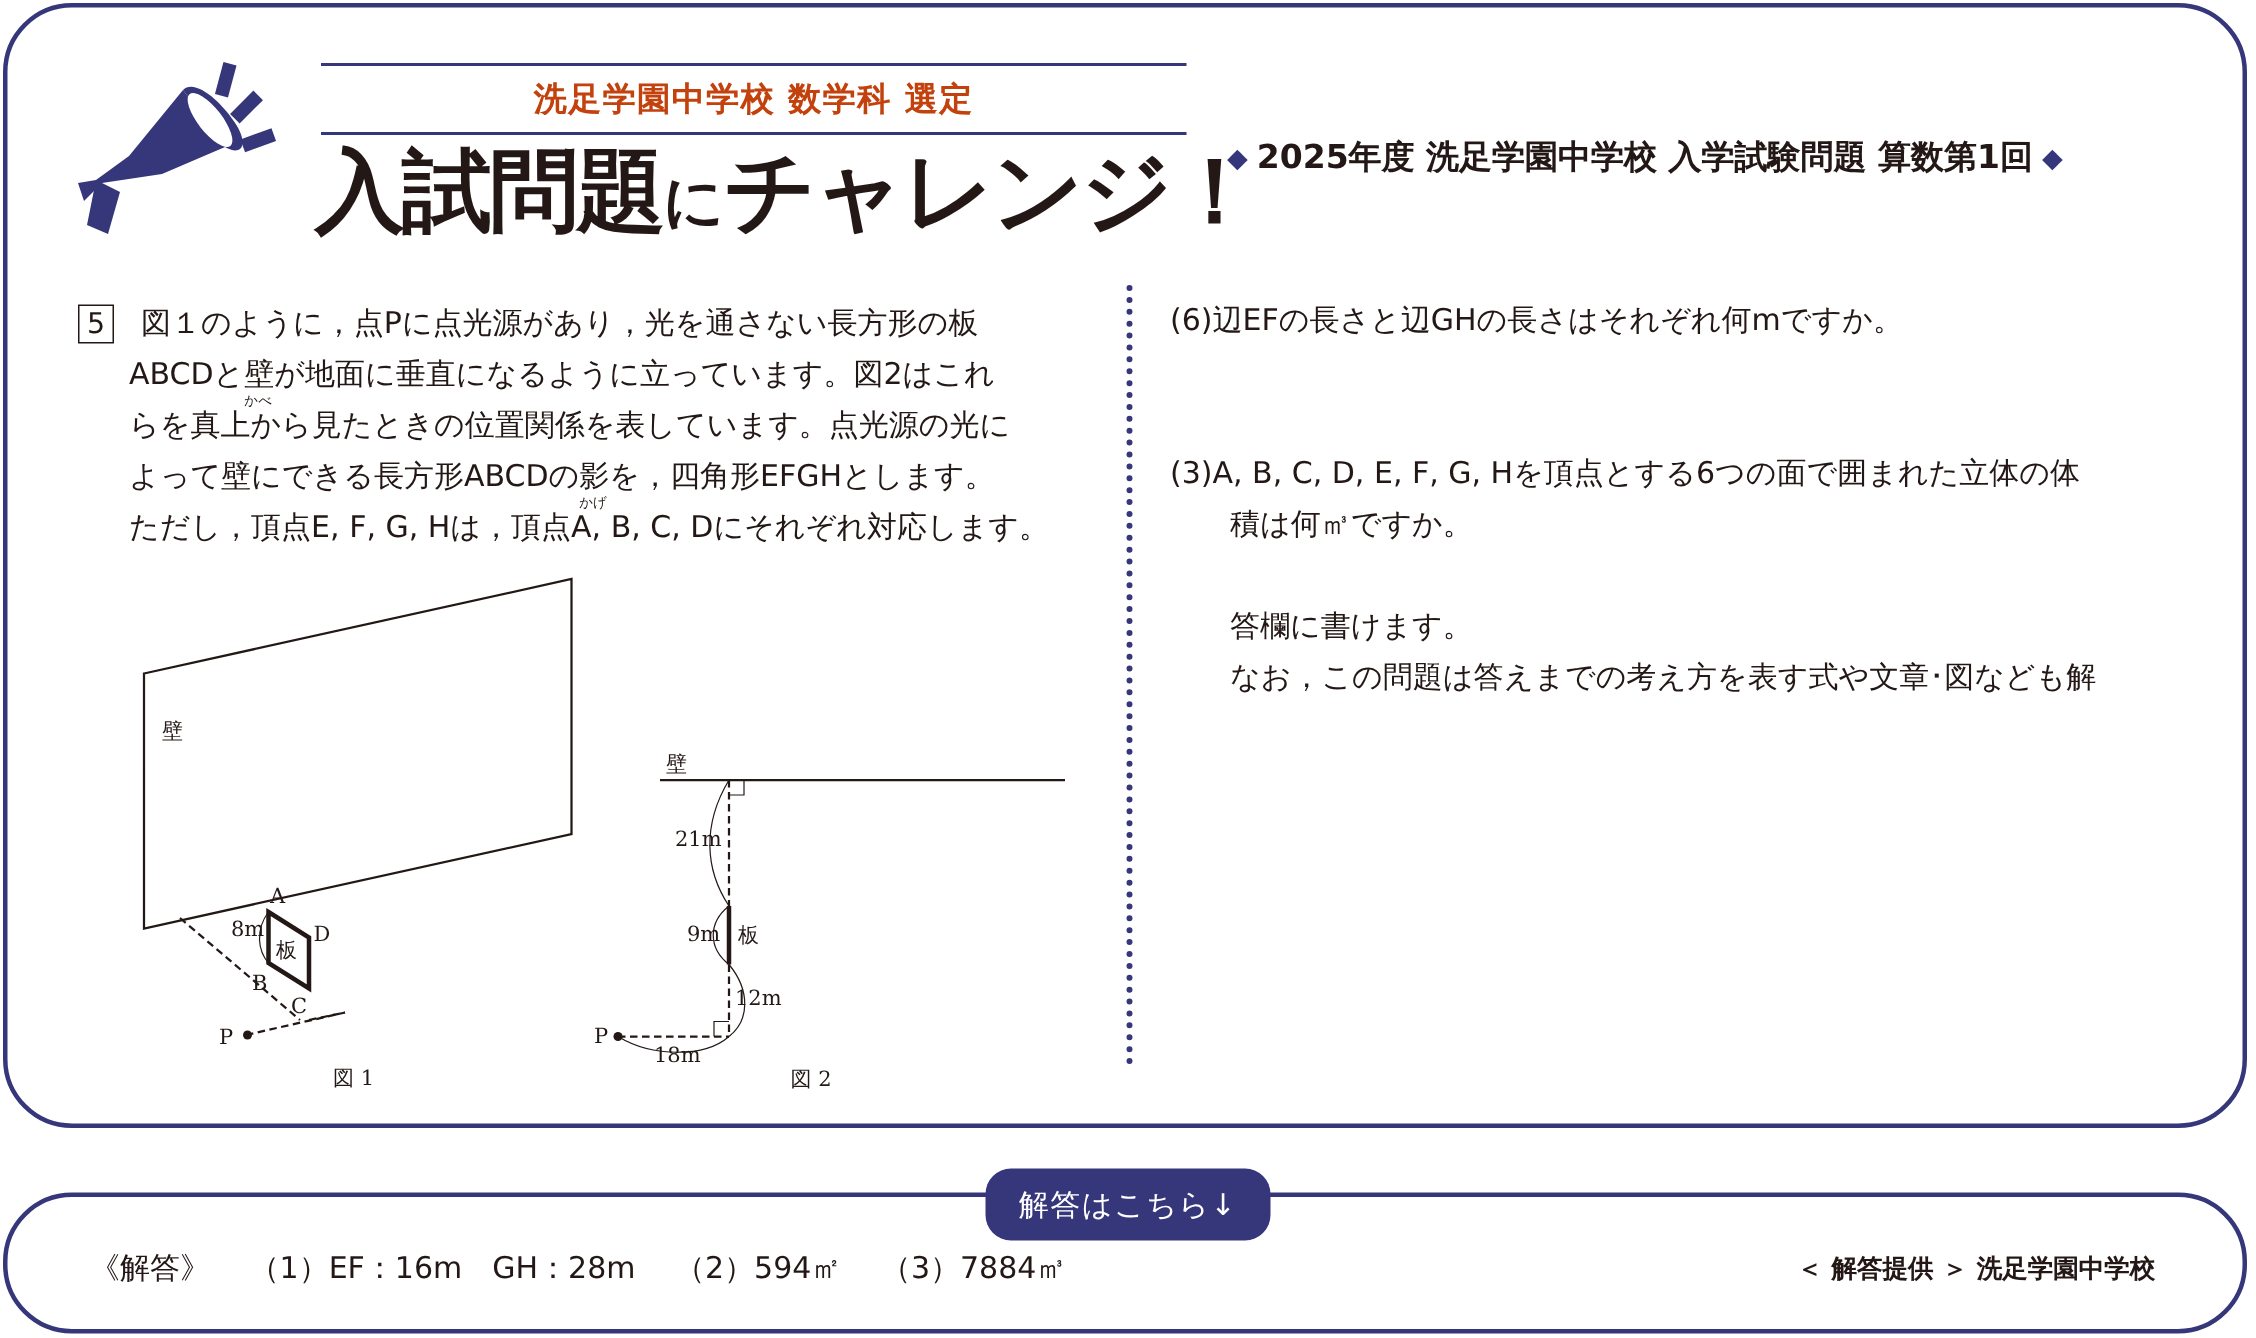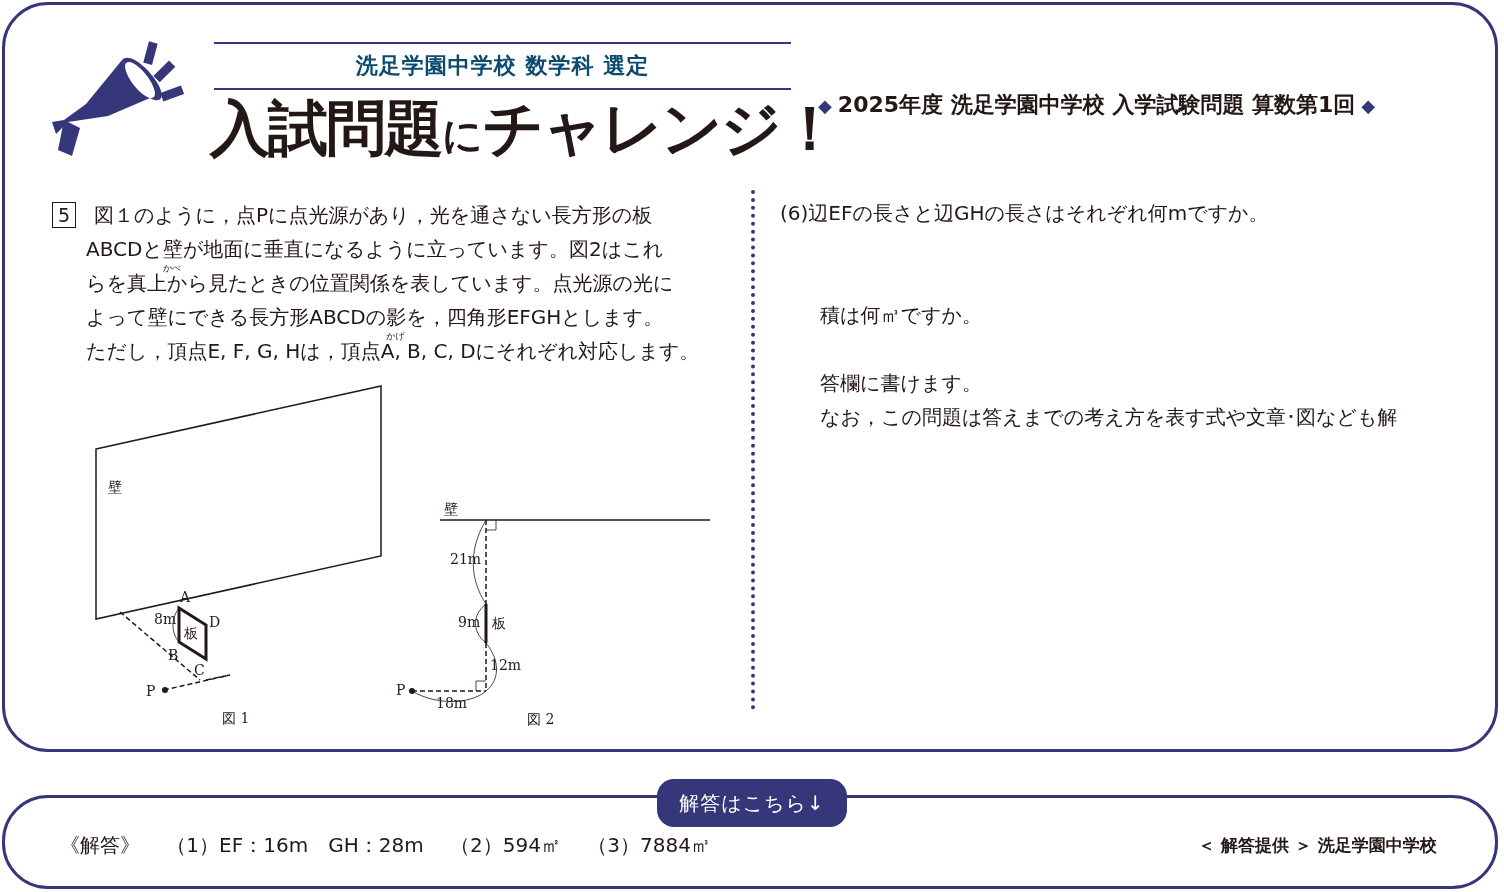--- a/index.html
+++ b/index.html
@@ -4,21 +4,21 @@
 <style>
   html, body { margin:0; padding:0; background:#ffffff; }
   body { width:1504px; height:892px; position:relative; overflow:hidden;
          font-family:"DejaVu Sans", "Liberation Sans", sans-serif; color:#231815; }
   .main-frame { position:absolute; left:2px; top:2px; width:1496px; height:750px;
                 border:3px solid #36367a; border-radius:46px; box-sizing:border-box; }
   .megaphone { position:absolute; left:50px; top:38px; width:150px; height:125px; }
   .sub-title-wrap { position:absolute; left:214px; top:42px; width:577px; height:44px;
                     border-top:2px solid #36367a; border-bottom:2px solid #36367a;
                     display:flex; align-items:center; justify-content:center; }
-  .sub-title { font-size:22px; font-weight:bold; letter-spacing:1px; color:#0c4a6e; }
+  .sub-title { font-size:22px; font-weight:bold; letter-spacing:1px; color:#c2410c; }
   .main-title { position:absolute; left:210px; top:88px; font-size:60px; font-weight:bold;
                 letter-spacing:-2px; color:#231815; white-space:nowrap; line-height:80px;text-align:right; }
   .main-title .small { font-size:40px; letter-spacing:0; }
   .exam-title { position:absolute; left:818px; top:90px; font-size:22px; font-weight:bold;
                 white-space:nowrap; color:#231815; display:flex; align-items:center; gap:6px; }
   .diamond { color:#36367a; font-size:18px; }
   .divider { position:absolute; left:751px; top:190px; width:0; height:520px;
              border-left:4px dotted #36367a; }
   .problem { position:absolute; left:52px; top:198px; width:680px; font-size:20px; line-height:34px; }
   .problem .num { display:inline-block; border:1.5px solid #231815; width:22px; height:24px;
@@ -133,20 +133,21 @@
   <text x="46" y="218" font-size="14">18m</text>
   <text x="102" y="138" font-size="14">板</text>
   <text x="6" y="205" font-size="14">P</text>
   <text x="137" y="234" font-size="14">図 2</text>
 </svg>
 
 <div class="questions">
   <div class="q">(6)辺EFの長さと辺GHの長さはそれぞれ何mですか。</div>
   <div class="gap"></div>
   <div class="gap"></div>
+  <div class="q">(3)A, B, C, D, E, F, G, Hを頂点とする6つの面で囲まれた立体の体</div>
   <div class="q-indent">積は何㎥ですか。</div>
   <div class="gap"></div>
   <div class="q-indent">答欄に書けます。</div>
   <div class="q-indent">なお，この問題は答えまでの考え方を表す式や文章･図なども解</div>
 </div>
 
 <div class="answer-frame"></div>
 <div class="answer-tab">解答はこちら↓</div>
 <div class="answers">
   <span>《解答》</span>

